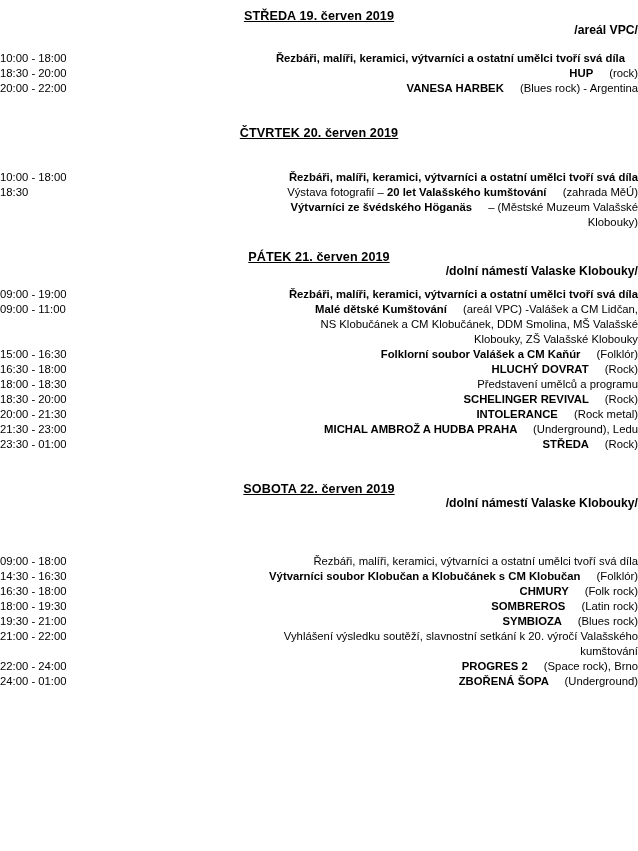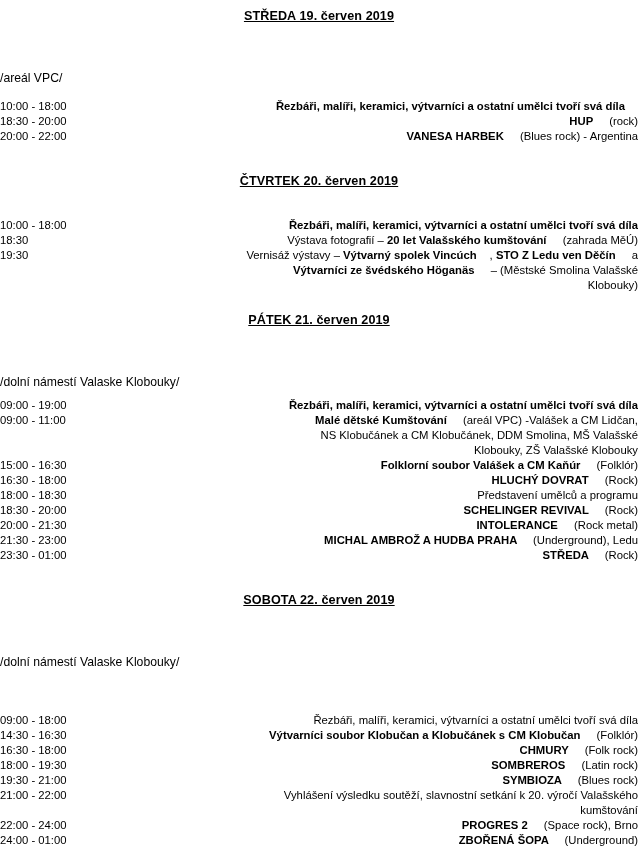--- a/index.html
+++ b/index.html
@@ -28,24 +28,23 @@
   .day-head {
     text-align: center;
     font-weight: bold;
     font-size: 12.6px;
     letter-spacing: 0.1px;
   }
   .day-head .u {
     text-decoration: underline;
   }
   .day-sub {
-    text-align: left;
-    font-weight: normal;
+    text-align: right;
+    font-weight: bold;
     font-size: 12.2px;
-    margin-top: 48px;
   }
   table.rows {
     border-collapse: collapse;
     width: 100%;
     table-layout: fixed;
   }
   table.rows td {
     vertical-align: top;
     padding: 0;
     line-height: 1.33;
@@ -105,26 +104,22 @@
       <tbody>
           <tr>
         <td class="time">10:00 - 18:00</td>
         <td class="desc"><span class="b">Řezbáři, malíři, keramici, výtvarníci a ostatní umělci tvoří svá díla</span></td>
       </tr>
       <tr>
         <td class="time">18:30</td>
         <td class="desc"><span class="n">Výstava fotografií – </span><span class="b">20 let Valašského kumštování </span><span class="n">(zahrada MěÚ)</span></td>
       </tr>
       <tr>
-        <td class="time">19:30</td>
-        <td class="desc"><span class="n">Vernisáž výstavy – </span><span class="b">Výtvarný spolek Vincúch</span><span class="n">, </span><span class="b">STO Z Ledu ven Děčín</span><span class="n"> a</span></td>
-      </tr>
-      <tr>
-        <td class="time"></td>
-        <td class="desc"><span class="b">Výtvarníci ze švédského Höganäs </span><span class="n">– (Městské Smolina Valašské</span></td>
+        <td class="time"></td>
+        <td class="desc"><span class="b">Výtvarníci ze švédského Höganäs </span><span class="n">– (Městské Muzeum Valašské</span></td>
       </tr>
       <tr>
         <td class="time"></td>
         <td class="desc"><span class="n">Klobouky)</span></td>
       </tr>
     </tbody>
       </table>
   </div>
 
   <div class="sp-3"></div>

